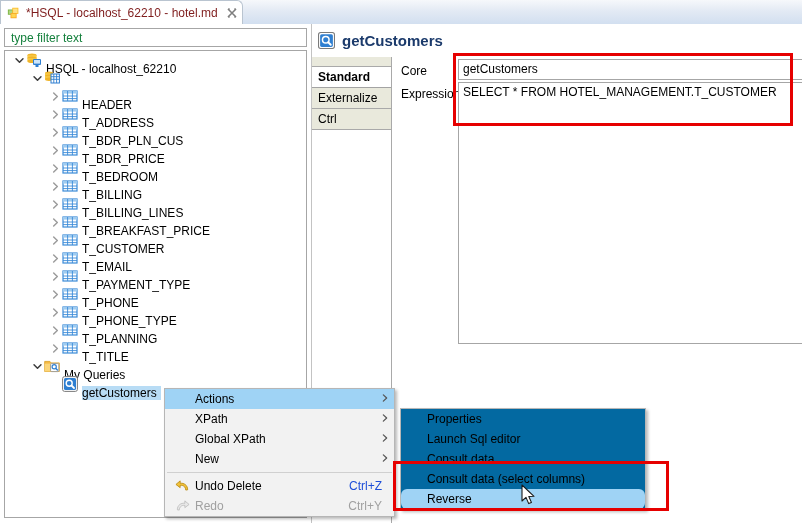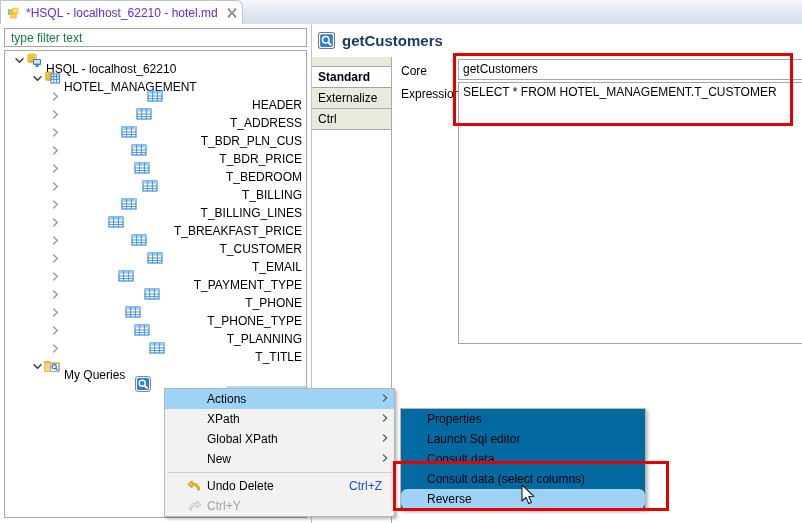--- a/index.html
+++ b/index.html
@@ -18,21 +18,21 @@
     border-bottom:1px solid #b8c7d9;
   }
   .tab{
     position:absolute;left:0;top:0;height:24px;width:243px;
     background:#ffffff;
     border:1px solid #b9c4d0;border-bottom:none;
     border-radius:0 6px 0 0;
     box-sizing:border-box;
     display:flex;align-items:center;gap:5px;padding:0 6px 0 6px;
   }
-  .tab-title{font-size:12px;color:#6d28d9;white-space:nowrap;font-weight:400;}
+  .tab-title{font-size:12px;color:#7f1d1d;white-space:nowrap;font-weight:400;}
   .tab-close{margin-left:3px;width:12px;height:12px;position:relative;opacity:.75;}
   .tab-close svg{display:block;}
   .editor-icon{width:14px;height:14px;flex:none;}
 
   
   .leftpane{
     position:absolute;left:0;top:24px;width:311px;height:499px;
     background:#fff;box-sizing:border-box;
   }
   .filterbox{
@@ -49,21 +49,21 @@
   .trow{
     position:relative;height:18px;display:flex;align-items:center;
     white-space:nowrap;font-size:12px;
   }
   .trow .twist{width:13px;height:13px;flex:none;display:flex;align-items:center;justify-content:center;}
   .trow .ticon{width:16px;height:16px;flex:none;margin-right:4px;}
   .trow .tlabel{padding-right:4px;margin-top:18px;}
   .trow.sel .tlabel{background:#b8dcf5;}
   .lvl1{padding-left:8px;}
   .lvl2{padding-left:26px;}
-  .lvl3{padding-left:44px;justify-content:space-between;}
+  .lvl3{padding-left:44px;}
 
   
   .rightpane{
     position:absolute;left:311px;top:24px;width:491px;height:499px;
     background:#fff;box-sizing:border-box;border-left:1px solid #c3c3c3;
   }
   .form-header{
     position:absolute;left:6px;top:8px;display:flex;align-items:center;gap:7px;
   }
   .form-header .hicon{width:17px;height:17px;flex:none;}
@@ -93,21 +93,21 @@
   .redbox{position:absolute;border:3px solid #e60000;box-sizing:border-box;pointer-events:none;z-index:60;}
 
   
   .ctxmenu{
     position:absolute;background:#f2f2f2;border:1px solid #b6b6b6;
     box-shadow:2px 2px 3px rgba(0,0,0,.28);
     z-index:40;box-sizing:border-box;
   }
   .ctxmenu .mi{
     height:20px;display:flex;align-items:center;font-size:12px;
-    padding:0 0 0 16px;position:relative;box-sizing:border-box;
+    padding:0 0 0 4px;position:relative;box-sizing:border-box;
   }
   .ctxmenu .mi .mi-icon{width:26px;height:20px;flex:none;display:flex;align-items:center;justify-content:center;}
   .ctxmenu .mi .mi-label{flex:1;}
   .ctxmenu .mi .mi-accel{color:#1d4ed8;padding-right:12px;}
   .ctxmenu .mi .mi-arrow{width:18px;text-align:center;color:#555;font-size:11px;}
   .ctxmenu .mi.hl{background:#9fd3f5;}
   .ctxmenu .mi.disabled .mi-label,.ctxmenu .mi.disabled .mi-accel{color:#a0a0a0;}
   .ctxmenu .sep{height:1px;background:#d0d0d0;margin:3px 2px;}
 
   .submenu{
@@ -180,21 +180,20 @@
             </span>
             <span class="ticon"><svg viewBox="0 0 16 16" width="16" height="16">
                 <ellipse cx="5" cy="3.2" rx="4" ry="1.7" fill="#f0b429"></ellipse>
                 <rect x="1" y="3.2" width="8" height="3" fill="#f7c948"></rect>
                 <ellipse cx="5" cy="6.2" rx="4" ry="1.7" fill="#f0b429"></ellipse>
                 <rect x="1" y="6.2" width="8" height="3" fill="#f7c948"></rect>
                 <ellipse cx="5" cy="9.2" rx="4" ry="1.7" fill="#f0b429"></ellipse>
                 <rect x="7" y="4" width="8.4" height="9" fill="#ffffff" stroke="#2f7fd1" stroke-width="1"></rect>
                 <path d="M7 6.7 h8.4 M7 9.3 h8.4 M9.8 4 v9 M12.6 4 v9" stroke="#2f7fd1" stroke-width="0.9"></path>
               </svg></span>
-            <span class="tlabel">HOTEL_MANAGEMENT</span>
           </div>
           <div class="trow lvl3">
             <span class="twist">
               <svg viewBox="0 0 12 12" width="11" height="11">
                 <path d="M4 2.2 L8 6 L4 9.8" stroke="#9b9b9b" stroke-width="1.6" fill="none" stroke-linecap="round" stroke-linejoin="round"></path>
               </svg>
             </span>
             <span class="ticon"><svg viewBox="0 0 16 16" width="16" height="16">
                 <rect x="1" y="3" width="14" height="10" fill="#ffffff" stroke="#3a8ad8" stroke-width="1.2"></rect>
                 <rect x="1" y="3" width="14" height="2.6" fill="#9ecbf0"></rect>
@@ -492,20 +491,21 @@
           </span>
           <span class="mi-label">Undo Delete</span>
           <span class="mi-accel">Ctrl+Z</span>
         </div>
         <div class="mi disabled">
           <span class="mi-icon">
             <svg viewBox="0 0 16 16" width="15" height="15">
               <path d="M2.5 11.5 C2.5 6.5 6.5 4 10.5 4.6 L10.5 2 L15 5.8 L10.5 9.2 L10.5 6.8 C7.4 6.4 4.8 8 4.5 11.8 Z" fill="#e8e8e8" stroke="#bdbdbd" stroke-width="0.9" stroke-linejoin="round"></path>
             </svg>
           </span>
+          <span class="mi-label">Redo</span>
           <span class="mi-accel">Ctrl+Y</span>
         </div>
       </div>
   </div>
 
   <div class="submenu" style="left:400px;top:388px;width:246px;">
     <div id="sub-host">
         <div class="mi">
           <span class="mi-icon"></span>
           <span>Properties</span>

